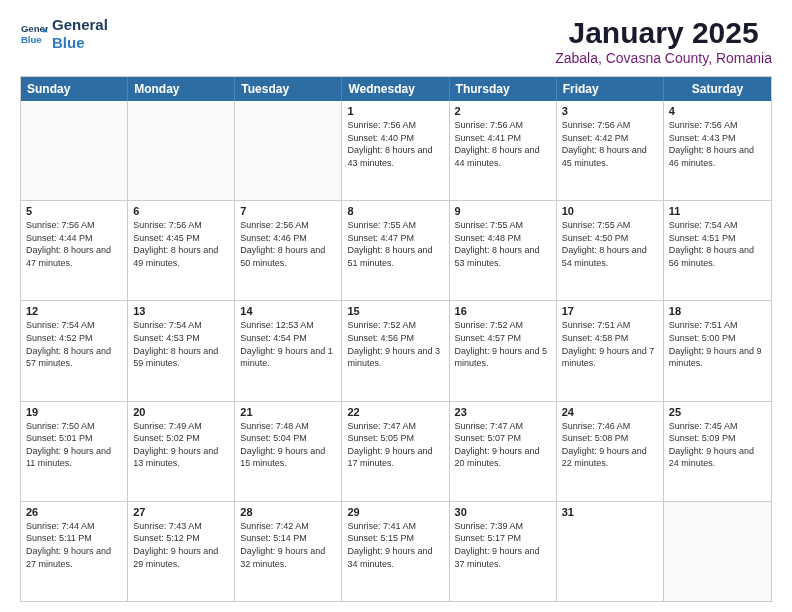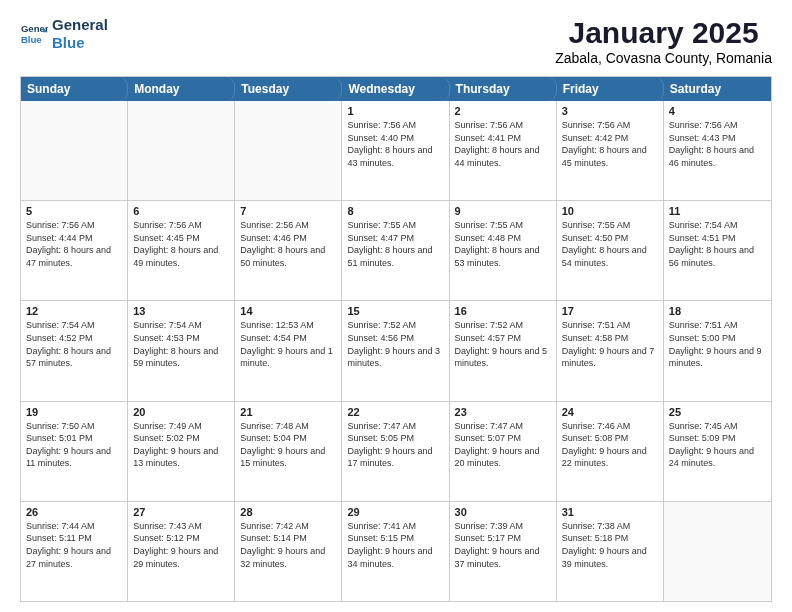--- a/index.html
+++ b/index.html
@@ -36,43 +36,42 @@
       text-align: right;
     }
     .main-title {
       font-size: 30px;
       font-weight: bold;
       color: #1a1a2e;
       text-align: center;
     }
     .subtitle {
       font-size: 14px;
-      color: #000000;
+      color: #701a75;
     }
     .calendar {
       flex: 1;
       display: flex;
       flex-direction: column;
       border: 1px solid #ccc;
     }
     .cal-header {
       display: grid;
       grid-template-columns: repeat(7, 1fr);
       background: #2e6da4;
     }
     .cal-header-cell {
       color: #fff;
       font-size: 12px;
       font-weight: bold;
       padding: 5px 6px;
       text-align: left;
       border-right: 1px solid #4a85b8;
-      border-radius: 9px;
-    }
-    .cal-header-cell:last-child { border-right: none; }
+    }
+    .cal-header-cell:last-child { border-right: none; text-align: center; }
     .cal-body {
       flex: 1;
       display: flex;
       flex-direction: column;
     }
     .cal-row {
       display: grid;
       grid-template-columns: repeat(7, 1fr);
       flex: 1;
       border-bottom: 1px solid #ccc;
@@ -350,22 +349,18 @@
           </div>
           <div class="cal-cell">
             <span class="day-num">30</span>
             <div class="cell-info">Sunrise: 7:39 AM
 Sunset: 5:17 PM
 Daylight: 9 hours
 and 37 minutes.</div>
           </div>
           <div class="cal-cell">
             <span class="day-num">31</span>
-            <div class="cell-info">Sunrise: 7:38 AM
-Sunset: 5:18 PM
-Daylight: 9 hours
-and 39 minutes.</div>
           </div>
           <div class="cal-cell empty"></div>
         </div>
       </div>
   </div>
 </div>
 
 </body></html>

